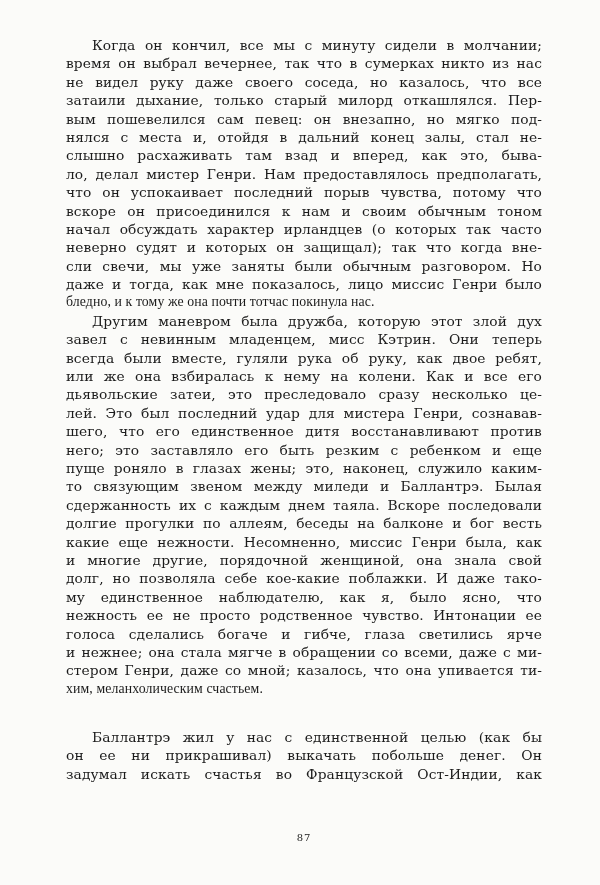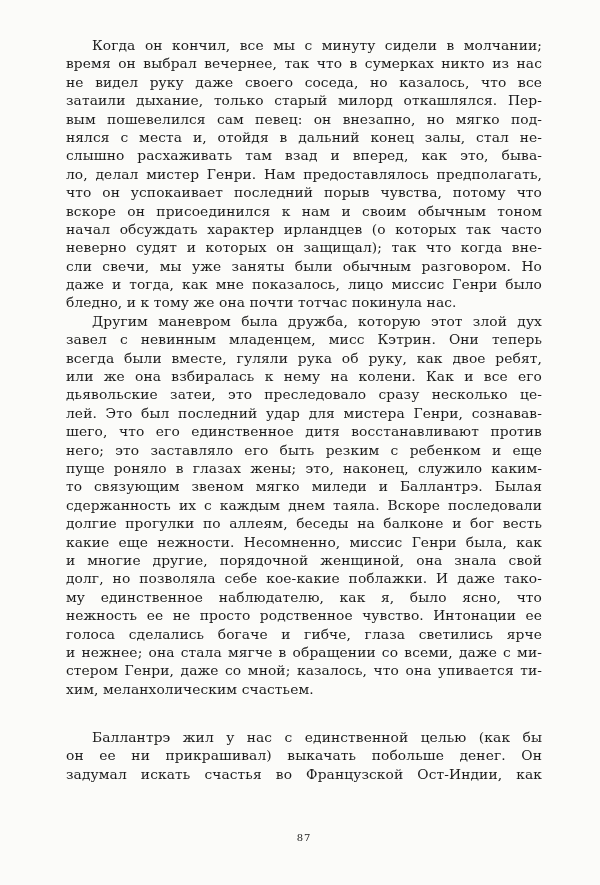--- a/index.html
+++ b/index.html
@@ -31,20 +31,21 @@
     text-align: justify;
     text-align-last: justify;
     -moz-text-align-last: justify;
     height: 18.4px;
     overflow: hidden;
   }
   .line.indent { text-indent: 26px; }
   .line.unjust {
     text-align: right;
     text-align-last: left;
+    font-family: Liberation Serif, serif;
     -moz-text-align-last: left;
   }
   .page-number {
     position: absolute;
     top: 832px;
     left: 66px;
     width: 476px;
     text-align: center;
     font-size: 10px;
     letter-spacing: 1px;
@@ -76,21 +77,21 @@
       <div class="paragraph">
         <div class="line indent">Другим маневром была дружба, которую этот злой дух</div>
         <div class="line">завел с невинным младенцем, мисс Кэтрин. Они теперь</div>
         <div class="line">всегда были вместе, гуляли рука об руку, как двое ребят,</div>
         <div class="line">или же она взбиралась к нему на колени. Как и все его</div>
         <div class="line">дьявольские затеи, это преследовало сразу несколько це-</div>
         <div class="line">лей. Это был последний удар для мистера Генри, сознавав-</div>
         <div class="line">шего, что его единственное дитя восстанавливают против</div>
         <div class="line">него; это заставляло его быть резким с ребенком и еще</div>
         <div class="line">пуще роняло в глазах жены; это, наконец, служило каким-</div>
-        <div class="line">то связующим звеном мягко миледи и Баллантрэ. Былая</div>
+        <div class="line">то связующим звеном между миледи и Баллантрэ. Былая</div>
         <div class="line">сдержанность их с каждым днем таяла. Вскоре последовали</div>
         <div class="line">долгие прогулки по аллеям, беседы на балконе и бог весть</div>
         <div class="line">какие еще нежности. Несомненно, миссис Генри была, как</div>
         <div class="line">и многие другие, порядочной женщиной, она знала свой</div>
         <div class="line">долг, но позволяла себе кое-какие поблажки. И даже тако-</div>
         <div class="line">му единственное наблюдателю, как я, было ясно, что</div>
         <div class="line">нежность ее не просто родственное чувство. Интонации ее</div>
         <div class="line">голоса сделались богаче и гибче, глаза светились ярче</div>
         <div class="line">и нежнее; она стала мягче в обращении со всеми, даже с ми-</div>
         <div class="line">стером Генри, даже со мной; казалось, что она упивается ти-</div>

